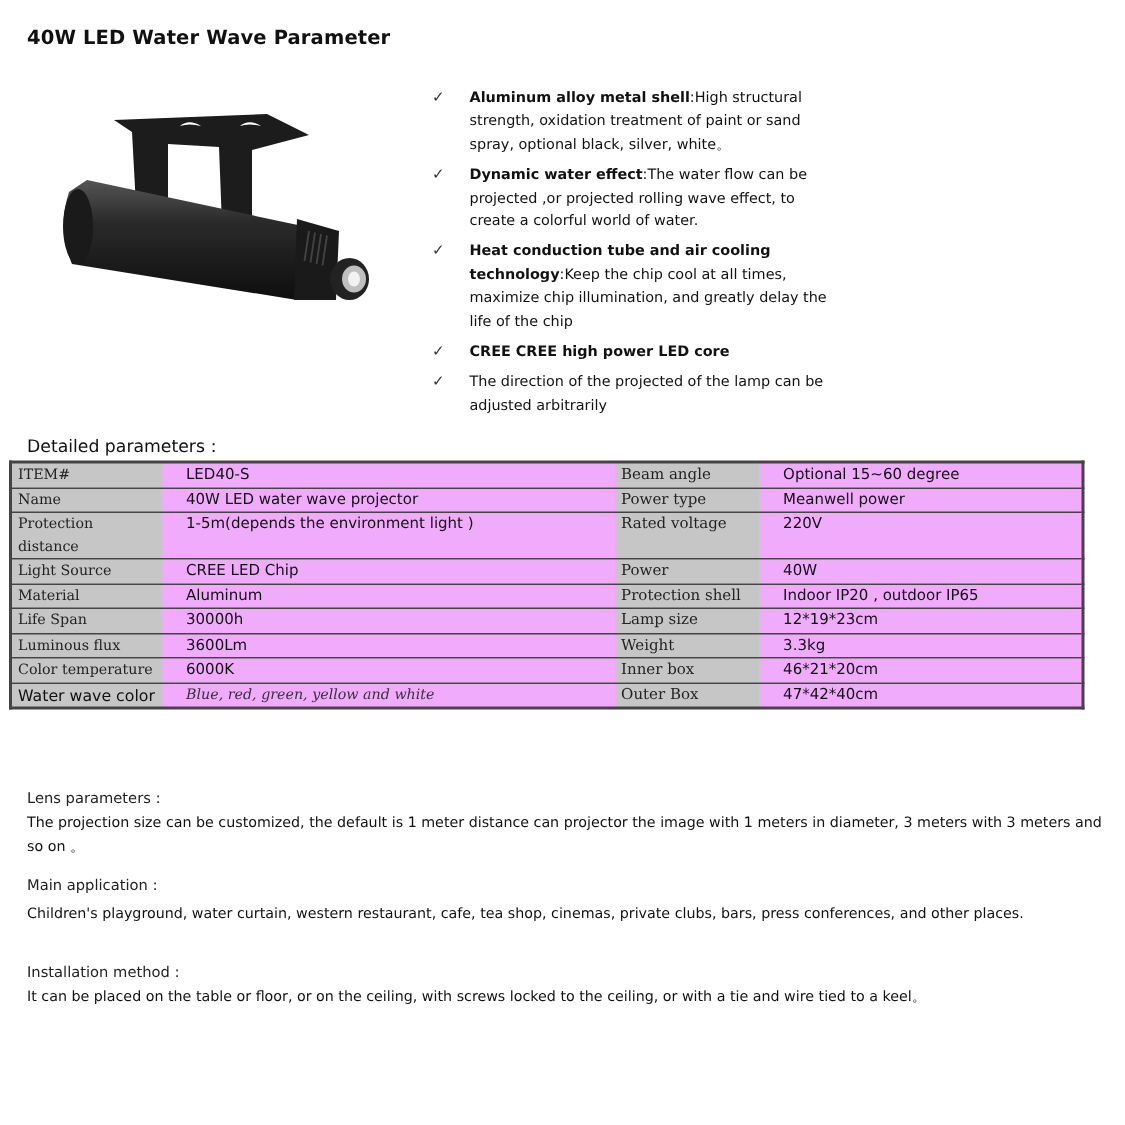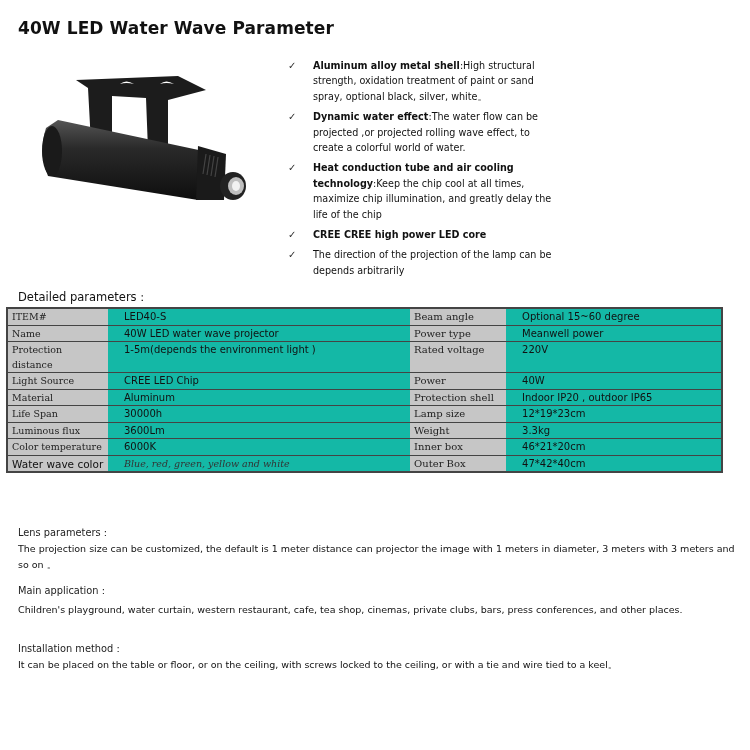--- a/index.html
+++ b/index.html
@@ -1,28 +1,28 @@
 <!DOCTYPE html>
 <html><head>
 <meta charset="utf-8">
 <style>
   html, body { margin:0; padding:0; background:#ffffff; }
   body { width:750px; height:750px; position:relative; overflow:hidden; font-family:"DejaVu Sans", sans-serif; color:#111; }
-  .title { position:absolute; left:18px; top:18px; font-size:17px; font-weight:bold; letter-spacing:0.1px; }
+  .title { position:absolute; left:18px; top:18px; font-size:13px; font-weight:bold; letter-spacing:0.1px; }
   .product-img { position:absolute; left:28px; top:58px; width:220px; height:150px; }
   .features { position:absolute; left:288px; top:58px; width:270px; margin:0; padding:0; list-style:none; }
   .features li { position:relative; padding-left:25px; font-size:9.6px; line-height:15.4px; margin-bottom:5px; color:#111; }
   .features li .chk { position:absolute; left:0; top:0; font-size:10px; color:#333; }
   .features li b { font-weight:bold; }
   .detail-heading { position:absolute; left:18px; top:290px; font-size:11.5px; }
   table.params { position:absolute; left:6px; top:307px; width:717px; border-collapse:collapse; border:2px solid #444; }
   table.params td { border-bottom:1.5px solid #444; vertical-align:top; padding:1px 4px 0 4px; font-size:10px; line-height:14.5px; }
   table.params td.lbl { background:#c6c6c6; font-family:"DejaVu Serif", serif; font-size:9.5px; color:#222; width:92px; }
   table.params td.lbl2 { background:#c6c6c6; font-family:"DejaVu Serif", serif; font-size:10px; color:#222; width:88px; }
-  table.params td.val { background:#14b8a6; color:#111;padding-left:16px; }
+  table.params td.val { background:#f0abfc; color:#111;padding-left:16px; }
   table.params td.lbl.sans { font-family:"DejaVu Sans", sans-serif; font-size:10.5px; color:#111; }
   table.params td.val.serif { font-family:"DejaVu Serif", serif; font-size:9.5px; color:#333;font-style:italic; }
   .section { position:absolute; left:18px; font-size:9.5px; line-height:16px; color:#111; }
   .section .hd { font-size:9.8px; color:#222; }
 </style>
 </head>
 <body>
 
 <div class="title">40W LED Water Wave Parameter</div>
 
@@ -55,21 +55,21 @@
     <ellipse cx="208" cy="128" rx="8" ry="9" fill="#bfbfbf"></ellipse>
     <ellipse cx="208" cy="128" rx="4" ry="5" fill="#f2f2f2"></ellipse>
   </svg>
 </div>
 
 <ul class="features">
   <li><span class="chk">✓</span><b>Aluminum alloy metal shell</b><span>:High structural strength, oxidation treatment of paint or sand spray, optional black, silver, white。</span></li>
   <li><span class="chk">✓</span><b>Dynamic water effect</b><span>:The water flow can be projected ,or projected rolling wave effect, to create a colorful world of water.</span></li>
   <li><span class="chk">✓</span><b>Heat conduction tube and air cooling technology</b><span>:Keep the chip cool at all times, maximize chip illumination, and greatly delay the life of the chip</span></li>
   <li><span class="chk">✓</span><b>CREE CREE high power LED core</b><span></span></li>
-  <li><span class="chk">✓</span><b></b><span>The direction of the projection of the lamp can be depends arbitrarily</span></li>
+  <li><span class="chk">✓</span><b></b><span>The direction of the projected of the lamp can be adjusted arbitrarily</span></li>
 </ul>
 
 <div class="detail-heading">Detailed parameters：</div>
 
 <table class="params">
   <tbody>
       <tr>
     <td class="lbl">ITEM#</td>
     <td class="val">LED40-S</td>
     <td class="lbl2">Beam angle</td>

